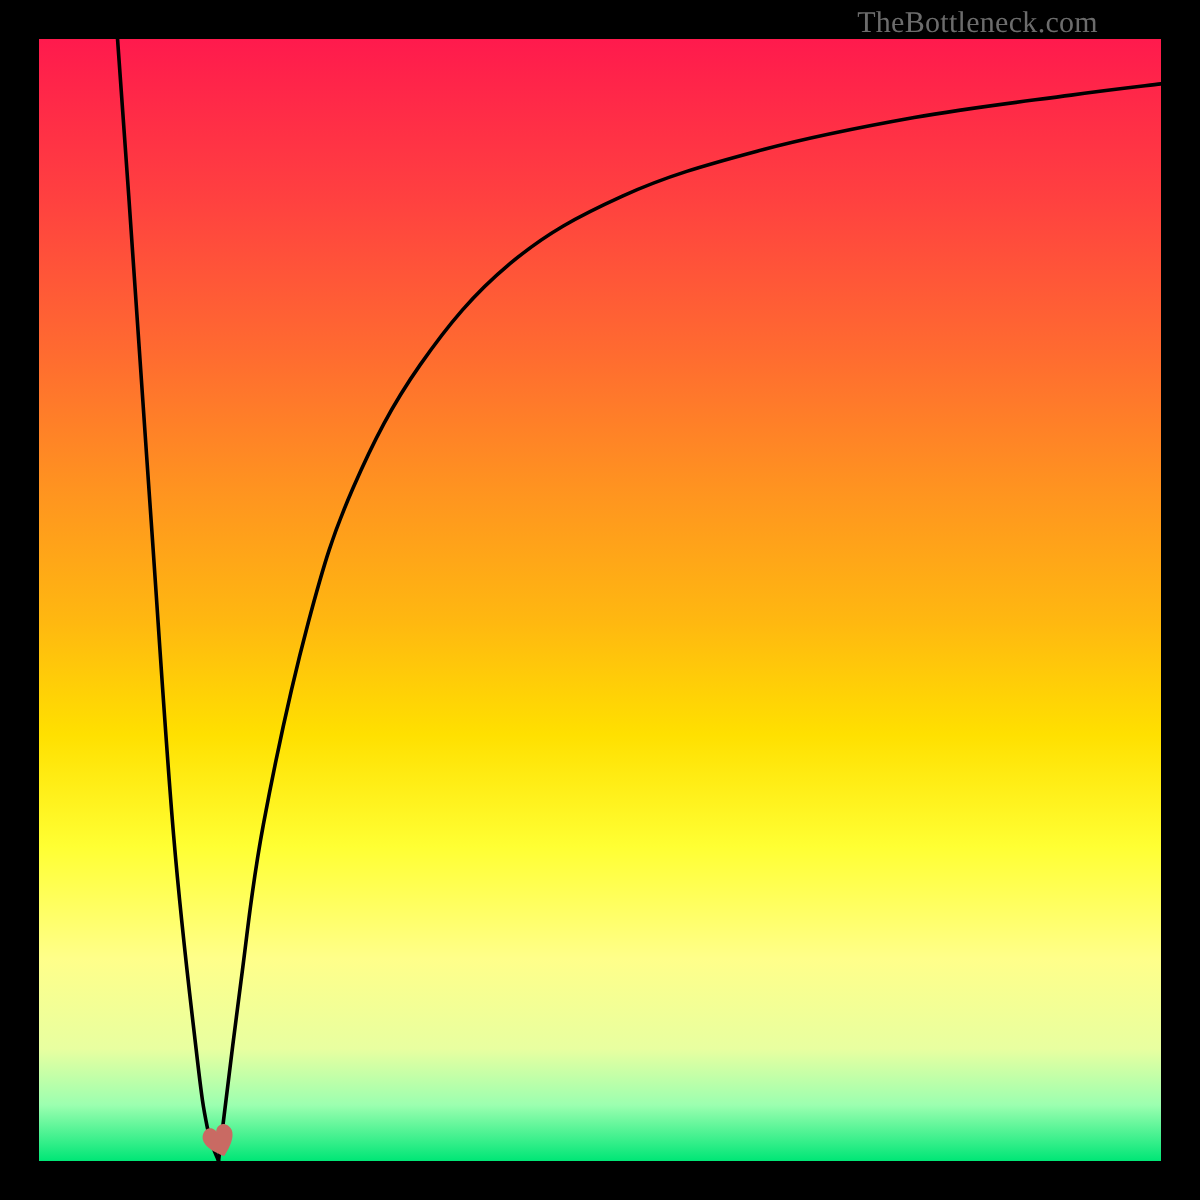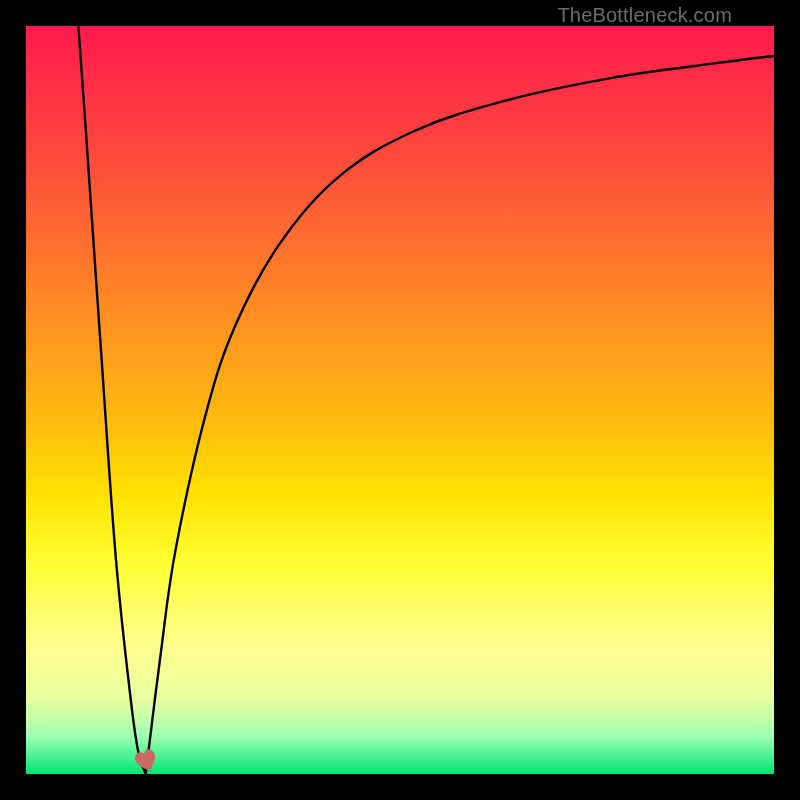--- a/index.html
+++ b/index.html
@@ -8,20 +8,21 @@
     width: 800px;
     height: 800px;
     background: #000;
     font-family: Arial, Helvetica, sans-serif;
   }
   .outer {
     width: 742px;
     height: 800px;
     background: #000;
     position: relative;
+    font-family: Liberation Serif, serif;
   }
   .plot {
     position: absolute;
     left: 26px;
     top: 26px;
     width: 748px;
     height: 748px;
     background: linear-gradient(to bottom,
       #ff1a4d 0%,
       #ff4040 14%,

